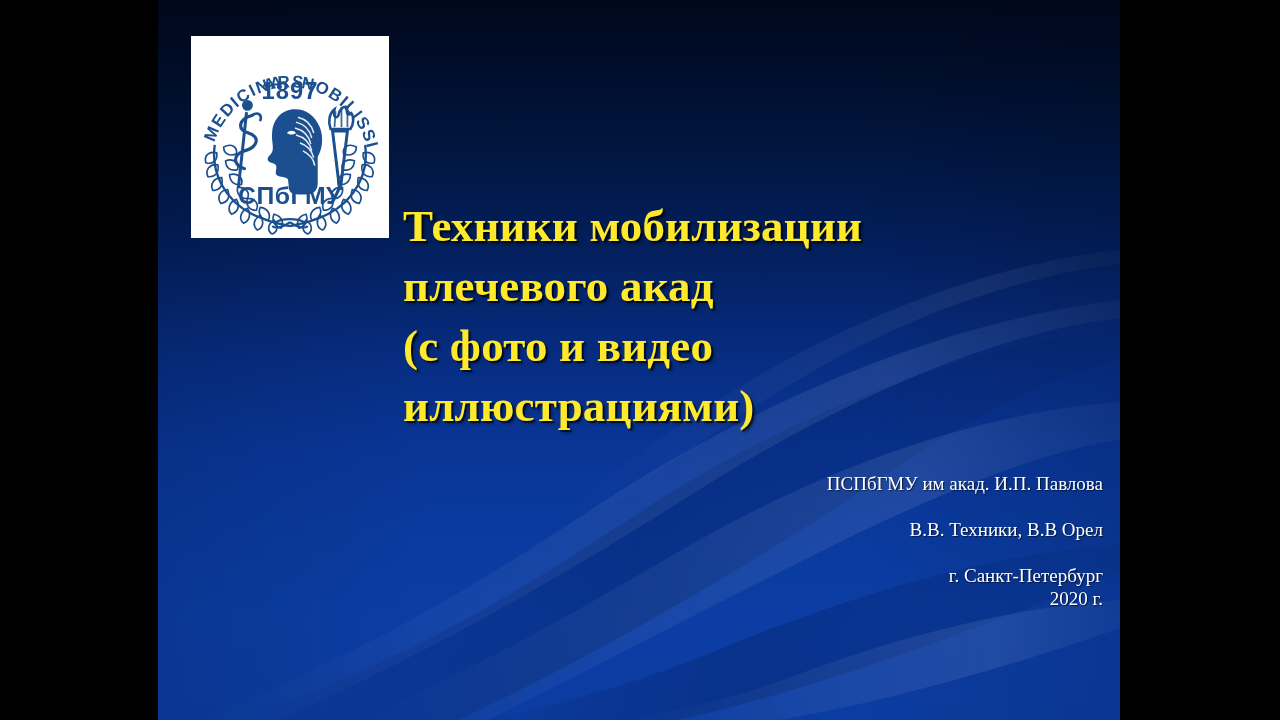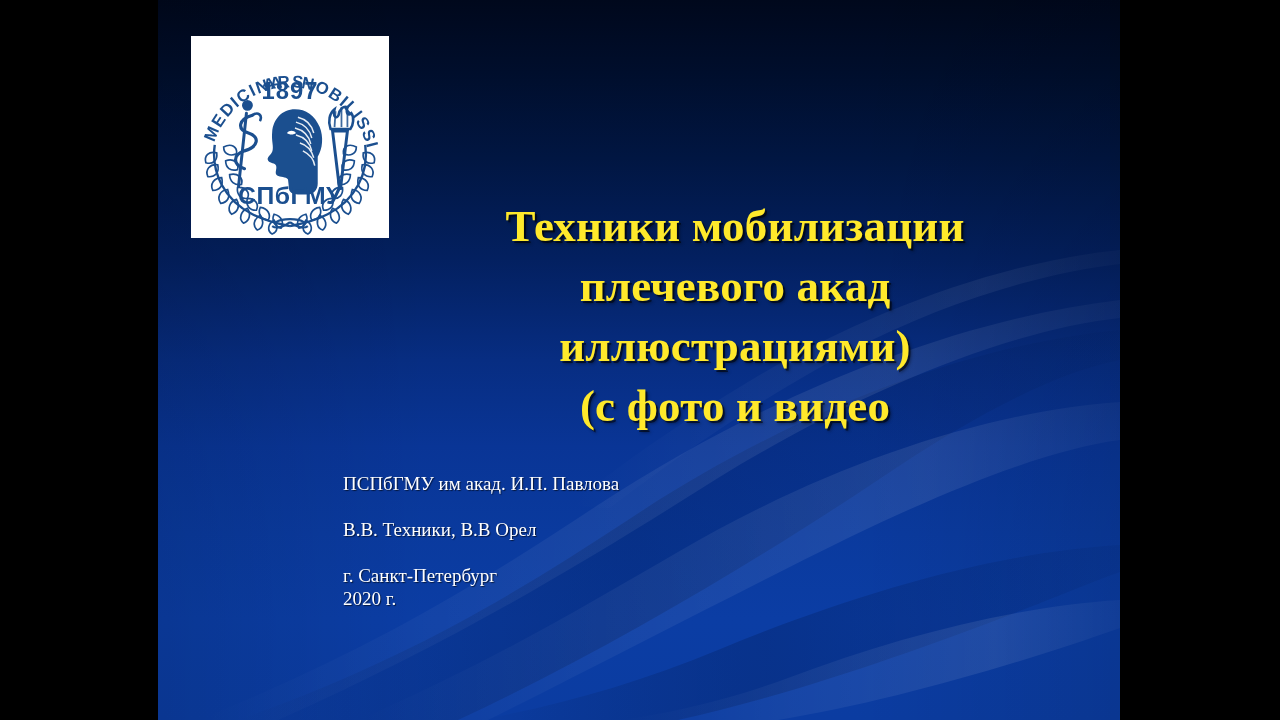--- a/index.html
+++ b/index.html
@@ -81,44 +81,44 @@
     width: 198px;
     height: 202px;
     background: #ffffff;
     z-index: 10;
   }
   #logo-box svg { display: block; width: 100%; height: 100%; }
 
   
   #title-block {
     position: absolute;
-    left: 232px;
+    left: 245px;
     top: 196px;
     width: 690px;
     z-index: 10;
-    text-align: center;
+    text-align: left;
   }
   .title-line {
     color: #ffe92b;
     font-size: 45px;
     font-weight: bold;
     line-height: 60px;
     letter-spacing: 0.2px;
     text-shadow: 2px 2px 0 rgba(0,0,0,0.55), 3px 3px 3px rgba(0,0,0,0.35);
     white-space: nowrap;
   }
 
   
   #subtitle-block {
     position: absolute;
     left: 185px;
     top: 472px;
     width: 760px;
     z-index: 10;
-    text-align: left;
+    text-align: right;
   }
   .sub-line {
     color: #ffffff;
     font-size: 19px;
     line-height: 23px;
     text-shadow: 1px 1px 1px rgba(0,0,0,0.6);
     white-space: nowrap;
   }
   .sub-gap { height: 23px; }
 </style>
@@ -256,22 +256,22 @@
               <path d="M 100 186 C 106 191, 114 193, 118 190"></path>
             </g>
           </g>
         </g>
       </svg>
     </div>
 
     <div id="title-block">
       <div class="title-line">Техники мобилизации</div>
       <div class="title-line">плечевого акад</div>
+      <div class="title-line">(с фото и видео</div>
       <div class="title-line">иллюстрациями)</div>
-      <div class="title-line">(с фото и видео</div>
     </div>
 
     <div id="subtitle-block">
       <div class="sub-line">ПСПбГМУ им акад. И.П. Павлова</div>
       <div class="sub-gap"></div>
       <div class="sub-line">В.В. Техники, В.В Орел</div>
       <div class="sub-gap"></div>
       <div class="sub-line">г. Санкт-Петербург</div>
       <div class="sub-line">2020 г.</div>
     </div>

